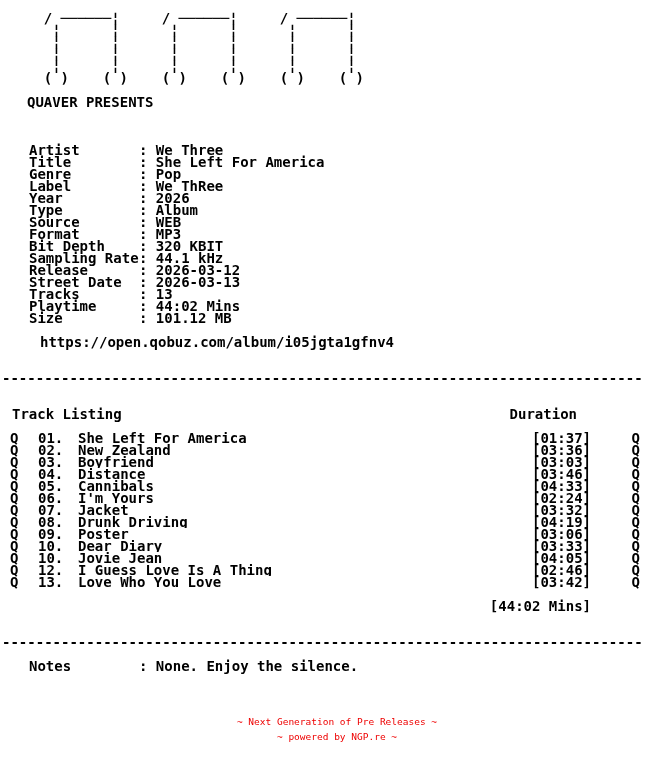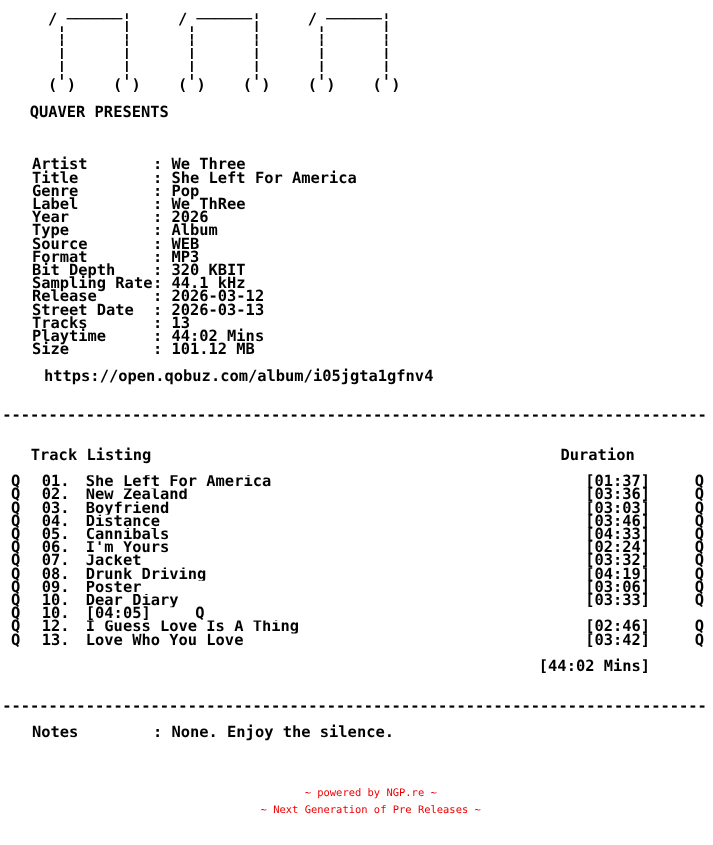--- a/index.html
+++ b/index.html
@@ -10,21 +10,21 @@
   }
   .line{height:12px;white-space:pre;padding-left:10px;}
   .sp{height:12px;}
   .indent2{padding-left:27px;}
   .divider{height:12px;white-space:pre;padding-left:2px;overflow:hidden;}
   .m-row{display:flex;height:12px;padding-left:29px;}
   .m-label{width:110px;white-space:pre;}
   .m-sep{white-space:pre;}
   .m-value{white-space:pre;}
   .url-line{height:12px;white-space:pre;padding-left:40px;}
-  .tl-header{display:flex;height:12px;padding-left:28px;}
+  .tl-header{display:flex;height:12px;padding-left:12px;}
   .tl-header .h-dur{margin-left:auto;margin-right:71px;}
   .t-row{display:flex;height:12px;}
   .t-q-l{padding-left:10px;width:28px;white-space:pre;}
   .t-num{width:40px;white-space:pre;}
   .t-title{flex:1;white-space:pre;overflow:hidden;}
   .t-dur{width:60px;white-space:pre;}
   .t-q-r{width:48px;text-align:right;padding-right:8px;white-space:pre;}
   .total-row{display:flex;height:12px;}
   .total-row .total{margin-left:auto;margin-right:57px;white-space:pre;}
   .footer{
@@ -217,20 +217,21 @@
     <div class="t-row">
         <span class="t-q-l">Q</span>
         <span class="t-num">10.</span>
         <span class="t-title">Dear Diary</span>
         <span class="t-dur">[03:33]</span>
         <span class="t-q-r">Q</span>
       </div>
     <div class="t-row">
         <span class="t-q-l">Q</span>
         <span class="t-num">10.</span>
+        <span class="t-title">Jovie Jean</span>
         <span class="t-dur">[04:05]</span>
         <span class="t-q-r">Q</span>
       </div>
     <div class="t-row">
         <span class="t-q-l">Q</span>
         <span class="t-num">12.</span>
         <span class="t-title">I Guess Love Is A Thing</span>
         <span class="t-dur">[02:46]</span>
         <span class="t-q-r">Q</span>
       </div>
@@ -256,17 +257,17 @@
 
   <div class="sp"></div>
 
   <div class="m-row">
     <span class="m-label">Notes</span>
       <span class="m-sep">: </span>
       <span class="m-value">None. Enjoy the silence.</span>
   </div>
 
   <div class="footer">
+    <div>~ Next Generation of Pre Releases ~</div>
     <div>~ powered by NGP.re ~</div>
-    <div>~ Next Generation of Pre Releases ~</div>
   </div>
 
 </div>
 
 </body></html>

